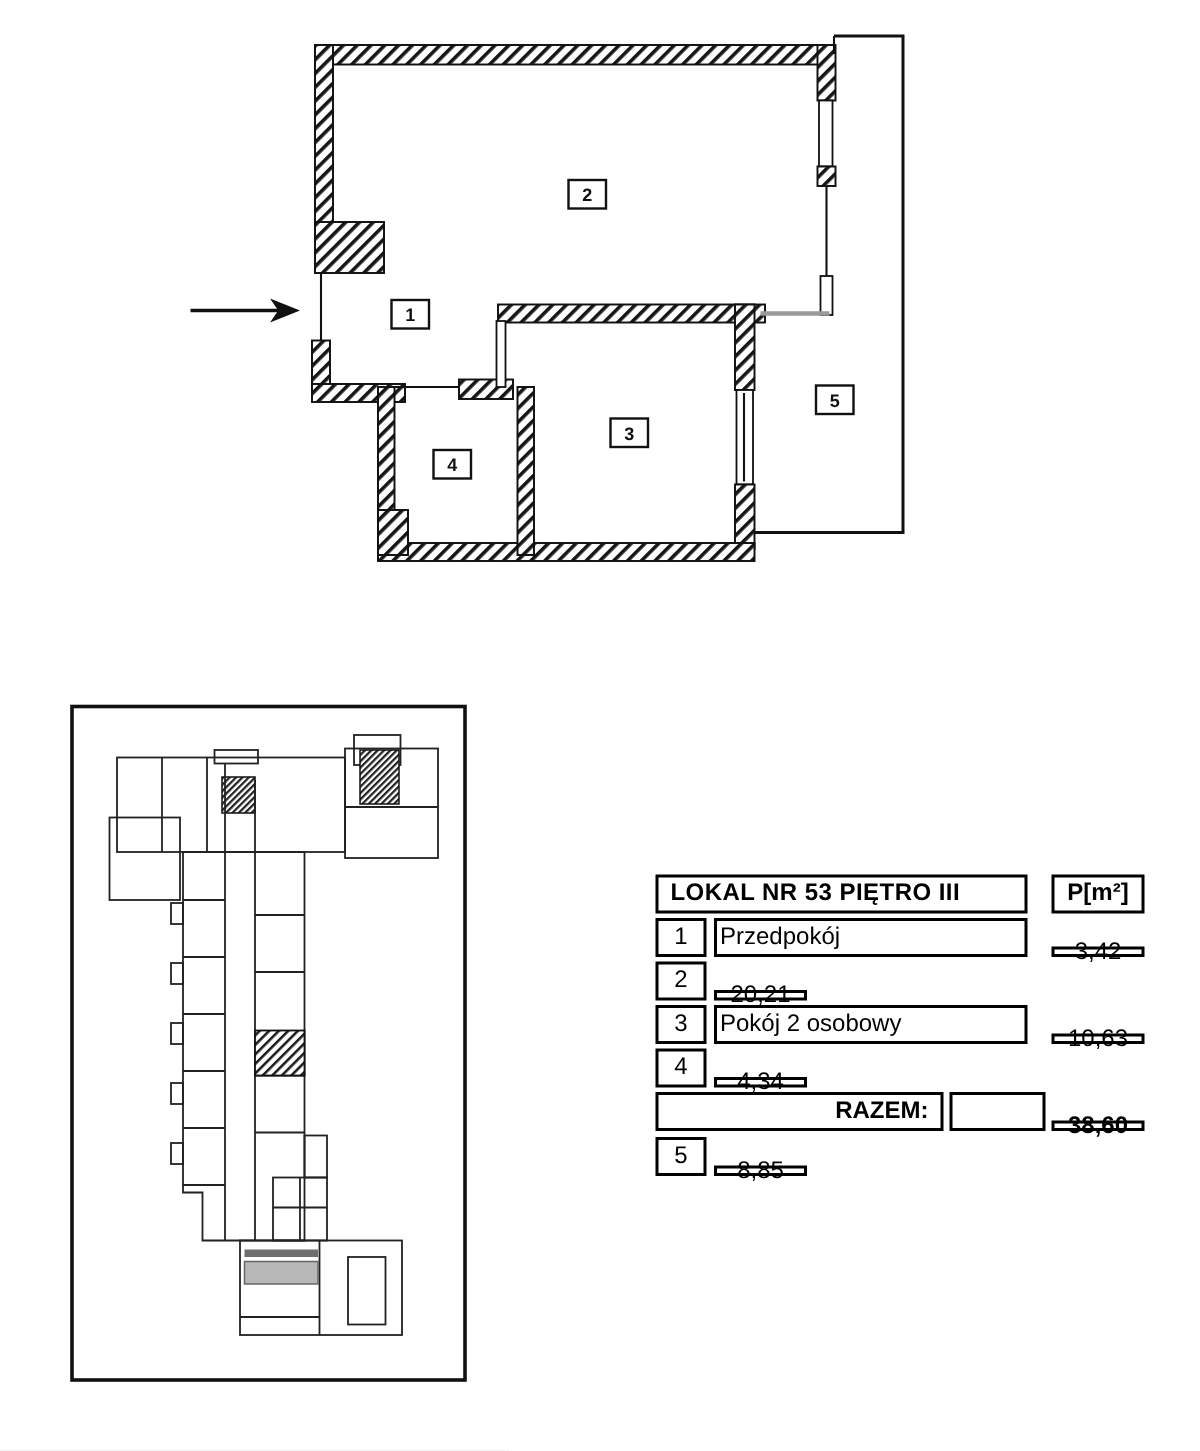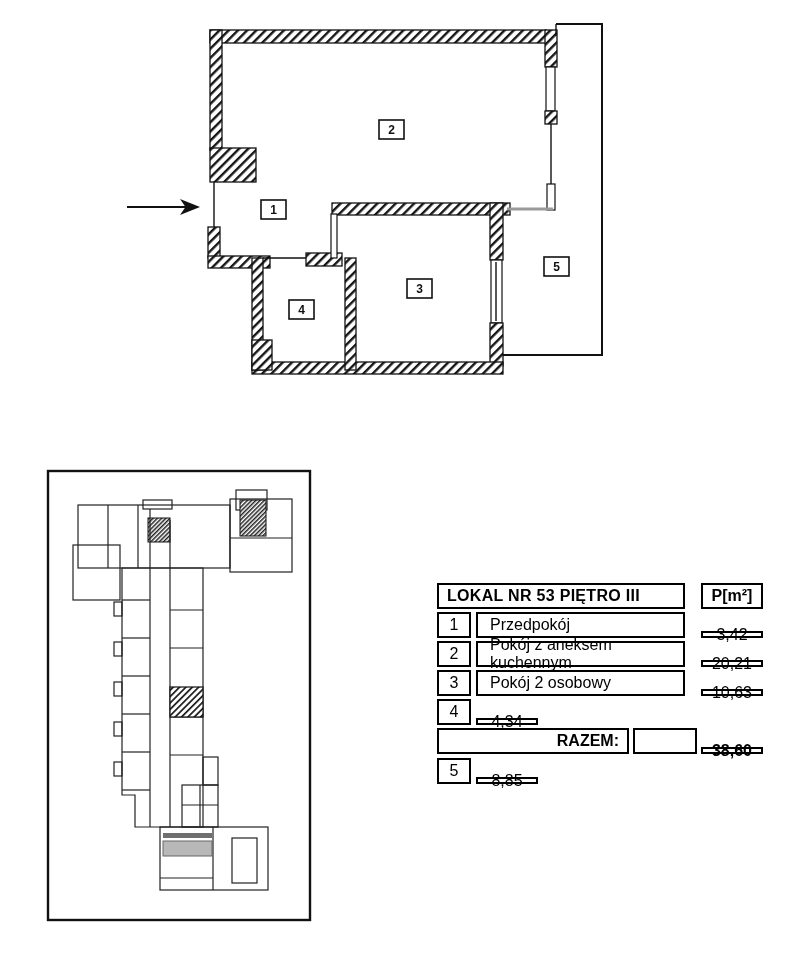--- a/index.html
+++ b/index.html
@@ -21,21 +21,21 @@
   .frame{fill:none;stroke:#111;stroke-width:2.4;}
   .b{fill:none;stroke:#222;stroke-width:1.2;}
 
   
   .area-table{position:absolute;left:437px;top:583px;width:326px;}
   .trow{display:flex;height:26px;margin-bottom:3px;}
   .cell{border:2px solid #000;box-sizing:border-box;background:#fff;display:flex;align-items:center;font-size:16px;}
   .c-title{flex:1;margin-right:4px;padding-left:8px;font-weight:bold;letter-spacing:.3px;}
   .c-hval{width:62px;justify-content:center;font-weight:bold;margin-left:12px;}
   .c-no{width:34px;margin-right:5px;justify-content:center;}
-  .c-name{flex:1;margin-right:16px;padding-left:12px;}
+  .c-name{flex:1;margin-right:16px;padding-left:2px;}
   .c-val{width:62px;justify-content:center;margin-top:19px;}
   .total-row{margin-top:3px;margin-bottom:4px;}
   .c-total-label{flex:1;margin-right:4px;justify-content:flex-end;padding-right:8px;font-weight:bold;padding-left:10px;}
   .c-total-spacer{width:64px;margin-right:4px;}
   .c-bold{font-weight:bold;}
 </style>
 </head>
 <body>
 
 <div class="page">
@@ -170,21 +170,20 @@
       <div class="cell c-hval">P[m²]</div>
     </div>
 
     <div class="trow">
       <div class="cell c-no">1</div>
       <div class="cell c-name">Przedpokój</div>
       <div class="cell c-val">3,42</div>
     </div>
     <div class="trow">
       <div class="cell c-no">2</div>
-      <div class="cell c-name">Pokój z aneksem kuchennym</div>
       <div class="cell c-val">20,21</div>
     </div>
     <div class="trow">
       <div class="cell c-no">3</div>
       <div class="cell c-name">Pokój 2 osobowy</div>
       <div class="cell c-val">10,63</div>
     </div>
     <div class="trow">
       <div class="cell c-no">4</div>
       <div class="cell c-val">4,34</div>

